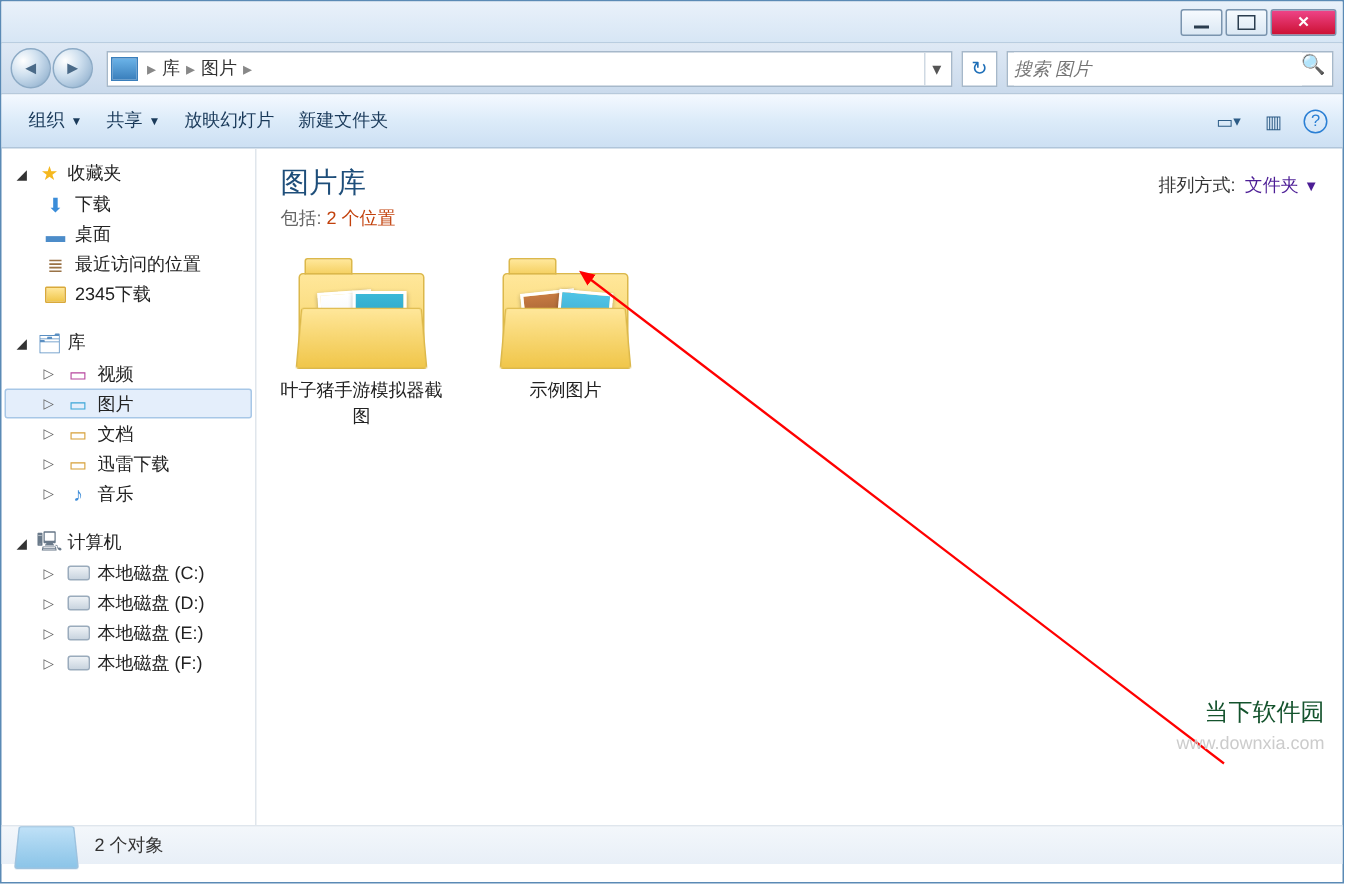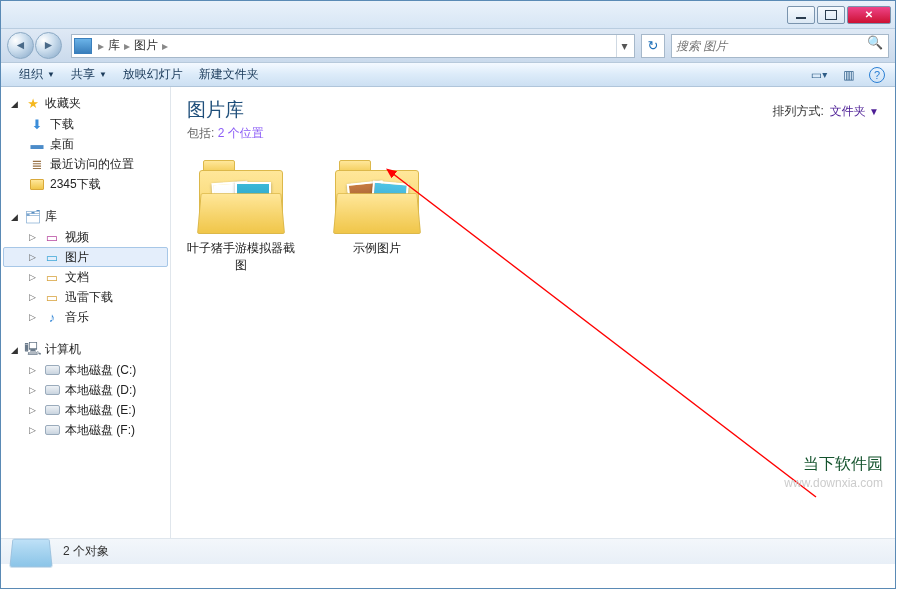--- a/index.html
+++ b/index.html
@@ -20,21 +20,21 @@
 .nav-circle + .nav-circle { margin-left:1px;}
 .breadcrumb { flex:1; height:24px; background:#fff; border:1px solid #a6b8ca; display:flex; align-items:center; padding:0 2px; font-size:12px; color:#333;}
 .bc-icon { width:18px; height:16px; background: linear-gradient(#6bb3e8,#3a7fbc); border:1px solid #3a7fbc; margin-right:2px;}
 .bc-sep { margin:0 4px; color:#888;}
 .bc-drop { margin-left: auto; width:16px; text-align:center; color:#555; border-left: 1px solid #cfd9e3; height: 100%; display: flex; align-items: center; justify-content: center;}
 .refresh { width:24px; height:24px; background:#fff; border:1px solid #a6b8ca; display:flex; align-items:center; justify-content:center; color:#1e6fb8; font-size:13px;}
 .searchbox { width:218px; height:24px; background:#fff; border:1px solid #a6b8ca; display:flex; padding:0 4px;}
 .searchbox input { flex:1; border:none; outline:none; font-size:12px; color:#999; font-style:italic;}
 .search-icon { color:#4c7ba6; font-size:13px;}
 
-.toolbar { height: 24px; background: linear-gradient(#f4f9ff,#dcebf9 50%,#cde0f3); display:flex; align-items:center; padding:0 10px; font-size:12px; color:#1a3a5a; border-bottom:1px solid #b0c5da;}
+.toolbar { height: 36px; background: linear-gradient(#f4f9ff,#dcebf9 50%,#cde0f3); display:flex; align-items:center; padding:0 10px; font-size:12px; color:#1a3a5a; border-bottom:1px solid #b0c5da;}
 .tb-item { padding:4px 8px; display:flex; align-items:center; cursor:default;}
 .tb-item .caret { margin-left:4px; font-size:8px;}
 .tb-right { margin-left:auto; display:flex; align-items:center; gap:10px;}
 .tb-icon { width:20px; height:18px; display:flex; align-items:center; justify-content:center; color:#2d5c86;}
 
 .body { display:flex; height: calc(100% - 28px - 34px - 32px - 42px); }
 
 .sidebar { width:170px; border-right:1px solid #e0e6ec; padding:6px 2px; overflow:auto; font-size:12px; color:#222;}
 .tree-group { margin-bottom:12px;}
 .tree-label { display:flex; align-items:center; padding:2px 4px 2px 8px; gap:4px;}
@@ -53,21 +53,21 @@
 .ic-img { color:#3fa8d8;}
 .ic-doc { color:#d8a33f;}
 .ic-mus { color:#3f8dd8;}
 .ic-comp { color:#6a7a8a;}
 .ic-drive { width:15px; height:10px; background:linear-gradient(#eef2f6,#c9d4df); border:1px solid #9aabbc; border-radius:2px;}
 
 .content { flex:1; padding:10px 16px; position:relative;}
 .lib-header { display:flex; align-items:flex-start; justify-content:space-between; margin-bottom:14px;}
 .lib-title { font-size:19px; color:#1e4e7a;}
 .lib-sub { font-size:12px; color:#666; margin-top:2px;}
-.lib-sub a { color:#8b5cf6; text-decoration:none;}
+.lib-sub a { color:#c2410c; text-decoration:none;}
 .sort { font-size:12px; color:#333; display:flex; align-items:center; gap:6px; margin-top: 6px;}
 .sort a { color:#4c1d95; text-decoration:none;}
 
 .items { display:flex; gap:28px; margin-top:8px; }
 .folder-item { width:108px; text-align:center; font-size:12px; color:#222;}
 .folder-shape { width:96px; height:78px; margin:0 auto 6px; position:relative;}
 .folder-back { position:absolute; bottom:0; left:6px; width:84px; height:64px; background:linear-gradient(#ffe79a,#f4cf5f); border:1px solid #dcb84a; border-radius:3px;}
 .folder-tab { position:absolute; top:4px; left:10px; width:32px; height:12px; background:linear-gradient(#ffe79a,#f4cf5f); border:1px solid #dcb84a; border-radius:2px 2px 0 0;}
 .thumb { position:absolute; width:36px; height:46px; bottom:6px; border:2px solid #fff; box-shadow:0 1px 3px rgba(0,0,0,.3);}
 .thumb.a { left:20px; background:linear-gradient(#c77b42,#6b3a1c); transform:rotate(-6deg);}

